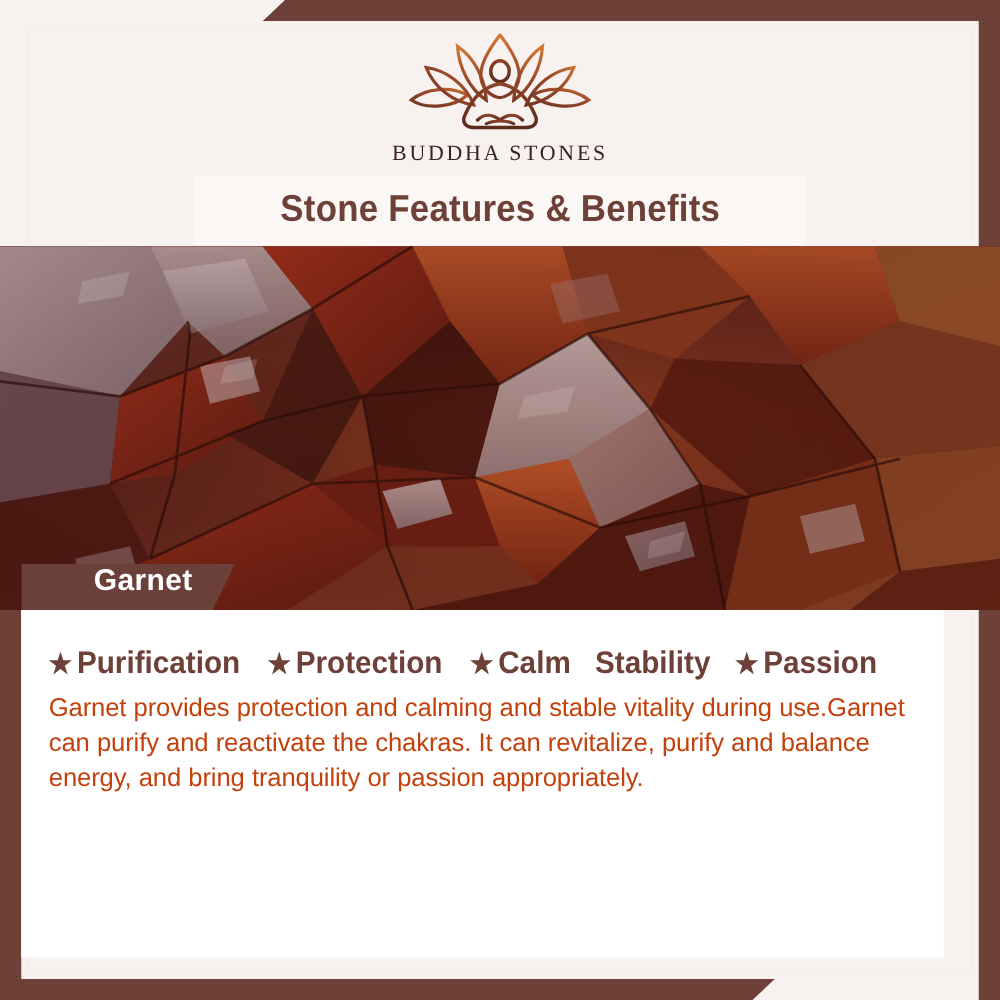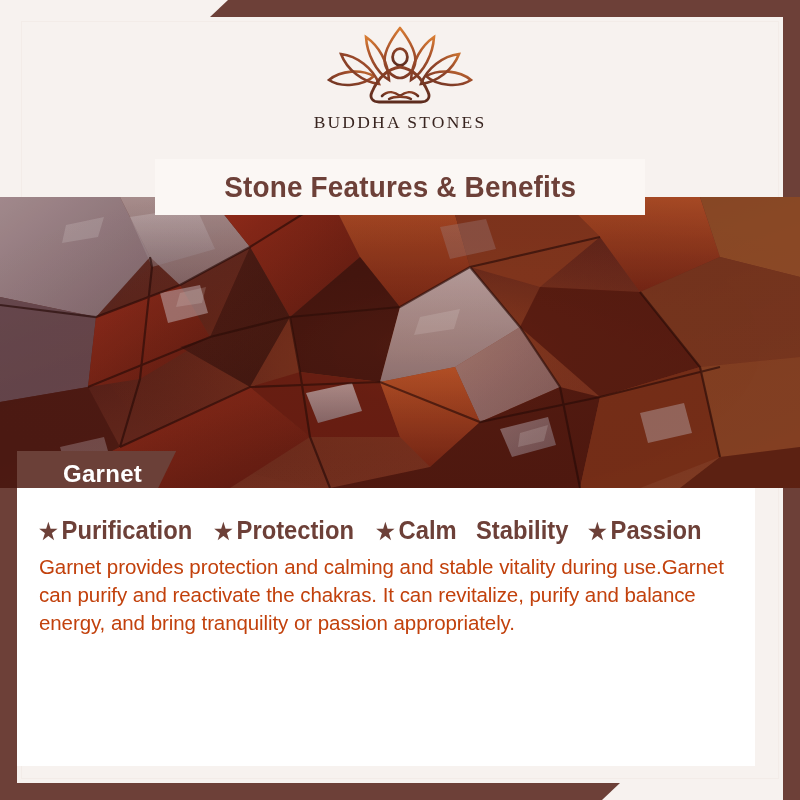--- a/index.html
+++ b/index.html
@@ -89,21 +89,21 @@
     font-family: "Liberation Serif", serif;
     font-size: 17.5px;
     letter-spacing: 2.2px;
     color: #38241f;
     white-space: nowrap;
   }
 
   
   .title-banner {
     position: absolute;
-    top: 159px;
+    top: 140px;
     left: 155px;
     width: 490px;
     height: 56px;
     background: #fbf7f4;
     z-index: 6;
     display: flex;
     align-items: center;
     justify-content: center;
   }
   .title-text {
@@ -127,26 +127,26 @@
     background: #6d2a22;
   }
   .photo svg { display: block; width: 800px; height: 291px; }
 
   
   .name-tag {
     position: absolute;
     top: 451px;
     left: 17px;
     height: 37px;
-    padding: 0 34px 0 46px;
+    padding: 0 34px 0 58px;
     background: #6b4038;
     clip-path: polygon(0 0, 100% 0, calc(100% - 18px) 100%, 0 100%);
     z-index: 7;
     display: flex;
-    align-items: flex-end;
+    align-items: flex-start;
   }
   .name-tag-text {
     font-size: 24px;
     font-weight: bold;
     color: #ffffff;
     letter-spacing: 0.3px;
     white-space: nowrap;
   }
 
   

